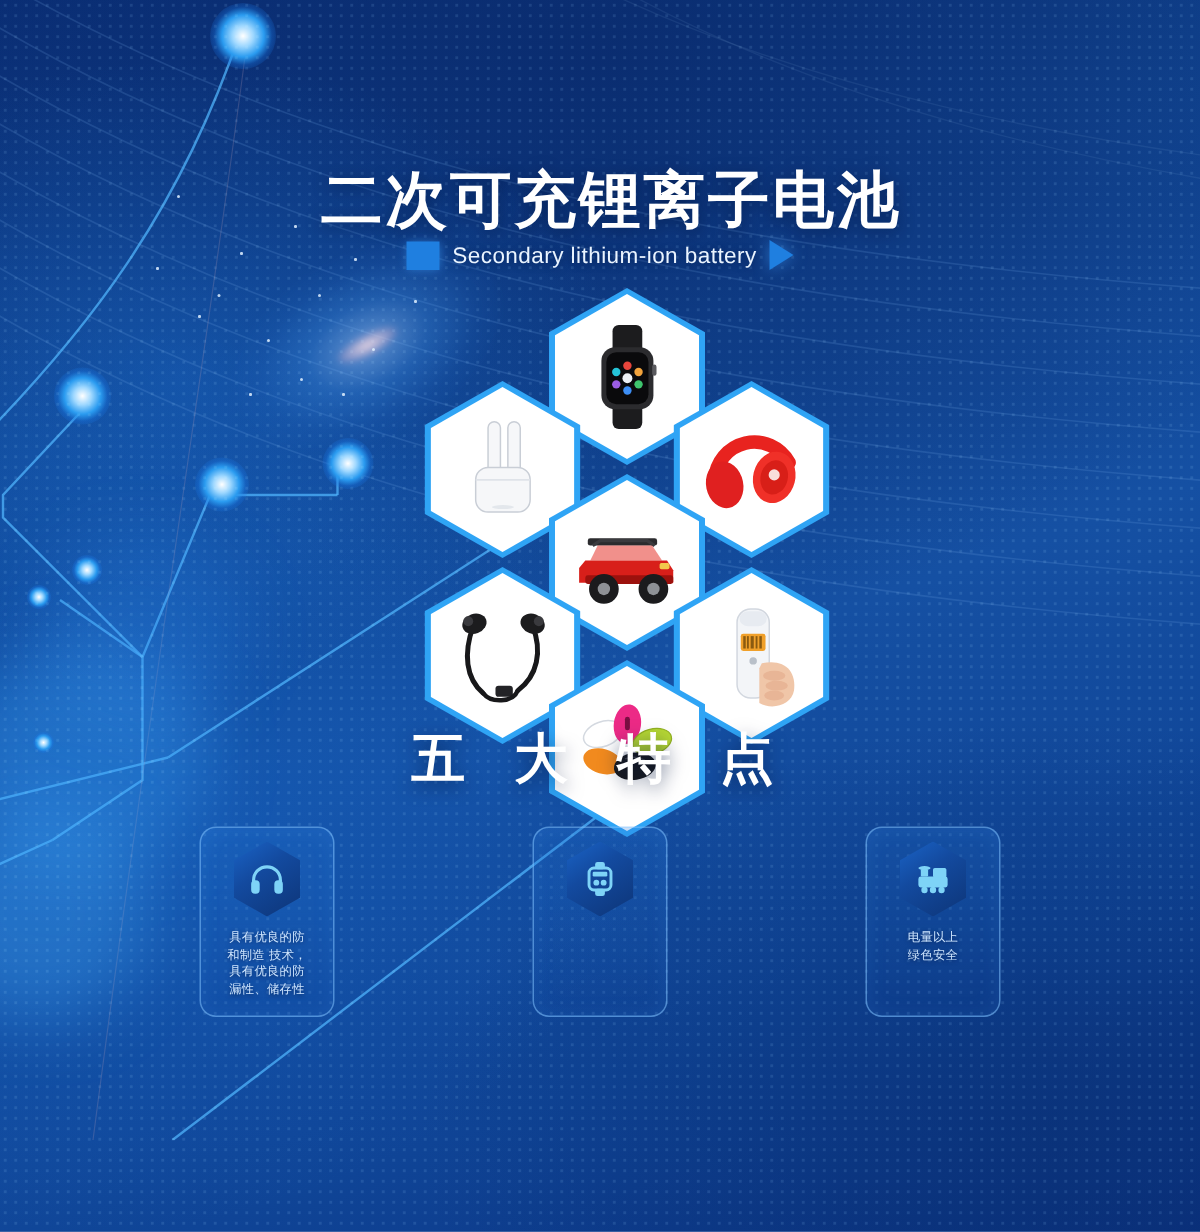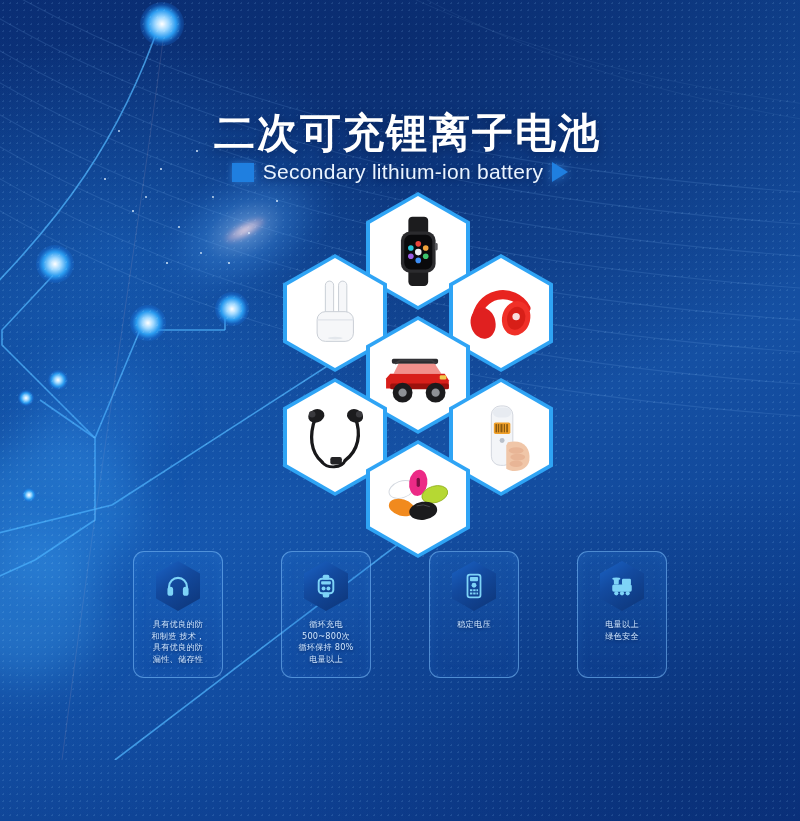--- a/index.html
+++ b/index.html
@@ -57,21 +57,21 @@
     font-family:Liberation Mono, monospace;
     text-shadow:0 2px 10px rgba(0,20,60,.5);
     padding-left:15px;
   }
   .subtitle-row{
     position:absolute;left:0;right:0;top:160px;
     display:flex;align-items:center;justify-content:center;gap:9px;
   }
   .sub-square{width:22px;height:19px;background:#1f7fe0;box-shadow:0 0 6px rgba(60,150,240,.6);}
   .subtitle-en{
-    font-size:21px;color:#eaf4ff;letter-spacing:.3px;
+    font-size:15px;color:#eaf4ff;letter-spacing:.3px;
     font-family:"Liberation Sans","DejaVu Sans",sans-serif;
     text-shadow:0 1px 6px rgba(0,20,60,.55);
   }
   .sub-tri{
     width:0;height:0;border-left:16px solid #1f7fe0;
     border-top:10px solid transparent;border-bottom:10px solid transparent;
     filter:drop-shadow(0 0 5px rgba(60,150,240,.6));
   }
   .section-title{
     position:absolute;left:0;right:0;top:482px;text-align:center;
@@ -327,20 +327,21 @@
           <rect x="48" y="24" width="4" height="11" rx="2" fill="#7a0f42"></rect>
           <ellipse cx="70" cy="44" rx="16" ry="10" fill="#b6d833" stroke="#93b220" stroke-width="1" transform="rotate(-16 70 44)"></ellipse>
           <ellipse cx="30" cy="60" rx="16" ry="10" fill="#f18a1e" transform="rotate(16 30 60)"></ellipse>
           <ellipse cx="56" cy="64" rx="17" ry="11" fill="#1b1b1d" transform="rotate(-8 56 64)"></ellipse>
           <path d="M48 58 q8 -3 16 1" fill="none" stroke="#47474b" stroke-width="1.2"></path>
         </svg>
       </div>
     </div>
   </div>
 
+  <div class="section-title">五 大 特 点</div>
 
   <div class="cards">
 
     <div class="card">
       <div class="badge">
         <svg viewBox="0 0 32 32">
           <path d="M5 20 v-3 a11 11 0 0 1 22 0 v3" fill="none" stroke="#7ed3f7" stroke-width="2.6" stroke-linecap="round"></path>
           <rect x="3" y="17" width="7" height="11" rx="3.2" fill="#7ed3f7"></rect>
           <rect x="22" y="17" width="7" height="11" rx="3.2" fill="#7ed3f7"></rect>
         </svg>
@@ -358,48 +359,22 @@
       <div class="badge">
         <svg viewBox="0 0 32 32">
           <rect x="12" y="2" width="8" height="6" rx="2" fill="#7ed3f7"></rect>
           <rect x="12" y="24" width="8" height="6" rx="2" fill="#7ed3f7"></rect>
           <rect x="7" y="7" width="18" height="18" rx="4" fill="none" stroke="#7ed3f7" stroke-width="2.4"></rect>
           <rect x="10" y="10" width="12" height="4" rx="1" fill="#7ed3f7"></rect>
           <circle cx="13" cy="19" r="2.4" fill="#7ed3f7"></circle>
           <circle cx="19" cy="19" r="2.4" fill="#7ed3f7"></circle>
         </svg>
       </div>
-      <div class="card-text">
-        <div>循环充电</div>
-        <div>500~800次</div>
-        <div>循环保持 80%</div>
-        <div>电量以上</div>
-      </div>
-    </div>
-
-    <div class="card">
-      <div class="badge">
-        <svg viewBox="0 0 32 32">
-          <rect x="8" y="2" width="16" height="28" rx="3" fill="none" stroke="#7ed3f7" stroke-width="2.2"></rect>
-          <rect x="11" y="5" width="10" height="5" rx="1" fill="#7ed3f7"></rect>
-          <circle cx="16" cy="15" r="3" fill="#7ed3f7"></circle>
-          <g fill="#7ed3f7">
-            <rect x="11" y="20" width="3" height="2.4"></rect>
-              <rect x="15" y="20" width="3" height="2.4"></rect>
-              <rect x="19" y="20" width="2" height="2.4"></rect>
-            <rect x="11" y="24" width="3" height="2.4"></rect>
-              <rect x="15" y="24" width="3" height="2.4"></rect>
-              <rect x="19" y="24" width="2" height="2.4"></rect>
-          </g>
-        </svg>
-      </div>
-      <div class="card-text">
-        <div>稳定电压</div>
-      </div>
-    </div>
+    </div>
+
 
     <div class="card">
       <div class="badge">
         <svg viewBox="0 0 32 32">
           <rect x="4" y="14" width="24" height="9" rx="2" fill="#7ed3f7"></rect>
           <rect x="16" y="7" width="11" height="8" rx="1.5" fill="#7ed3f7"></rect>
           <rect x="6" y="8" width="6" height="6" rx="1" fill="#7ed3f7"></rect>
           <ellipse cx="9" cy="7" rx="5" ry="1.6" fill="#7ed3f7"></ellipse>
           <circle cx="9" cy="25" r="2.6" fill="#7ed3f7"></circle>
           <circle cx="16" cy="25" r="2.6" fill="#7ed3f7"></circle>

